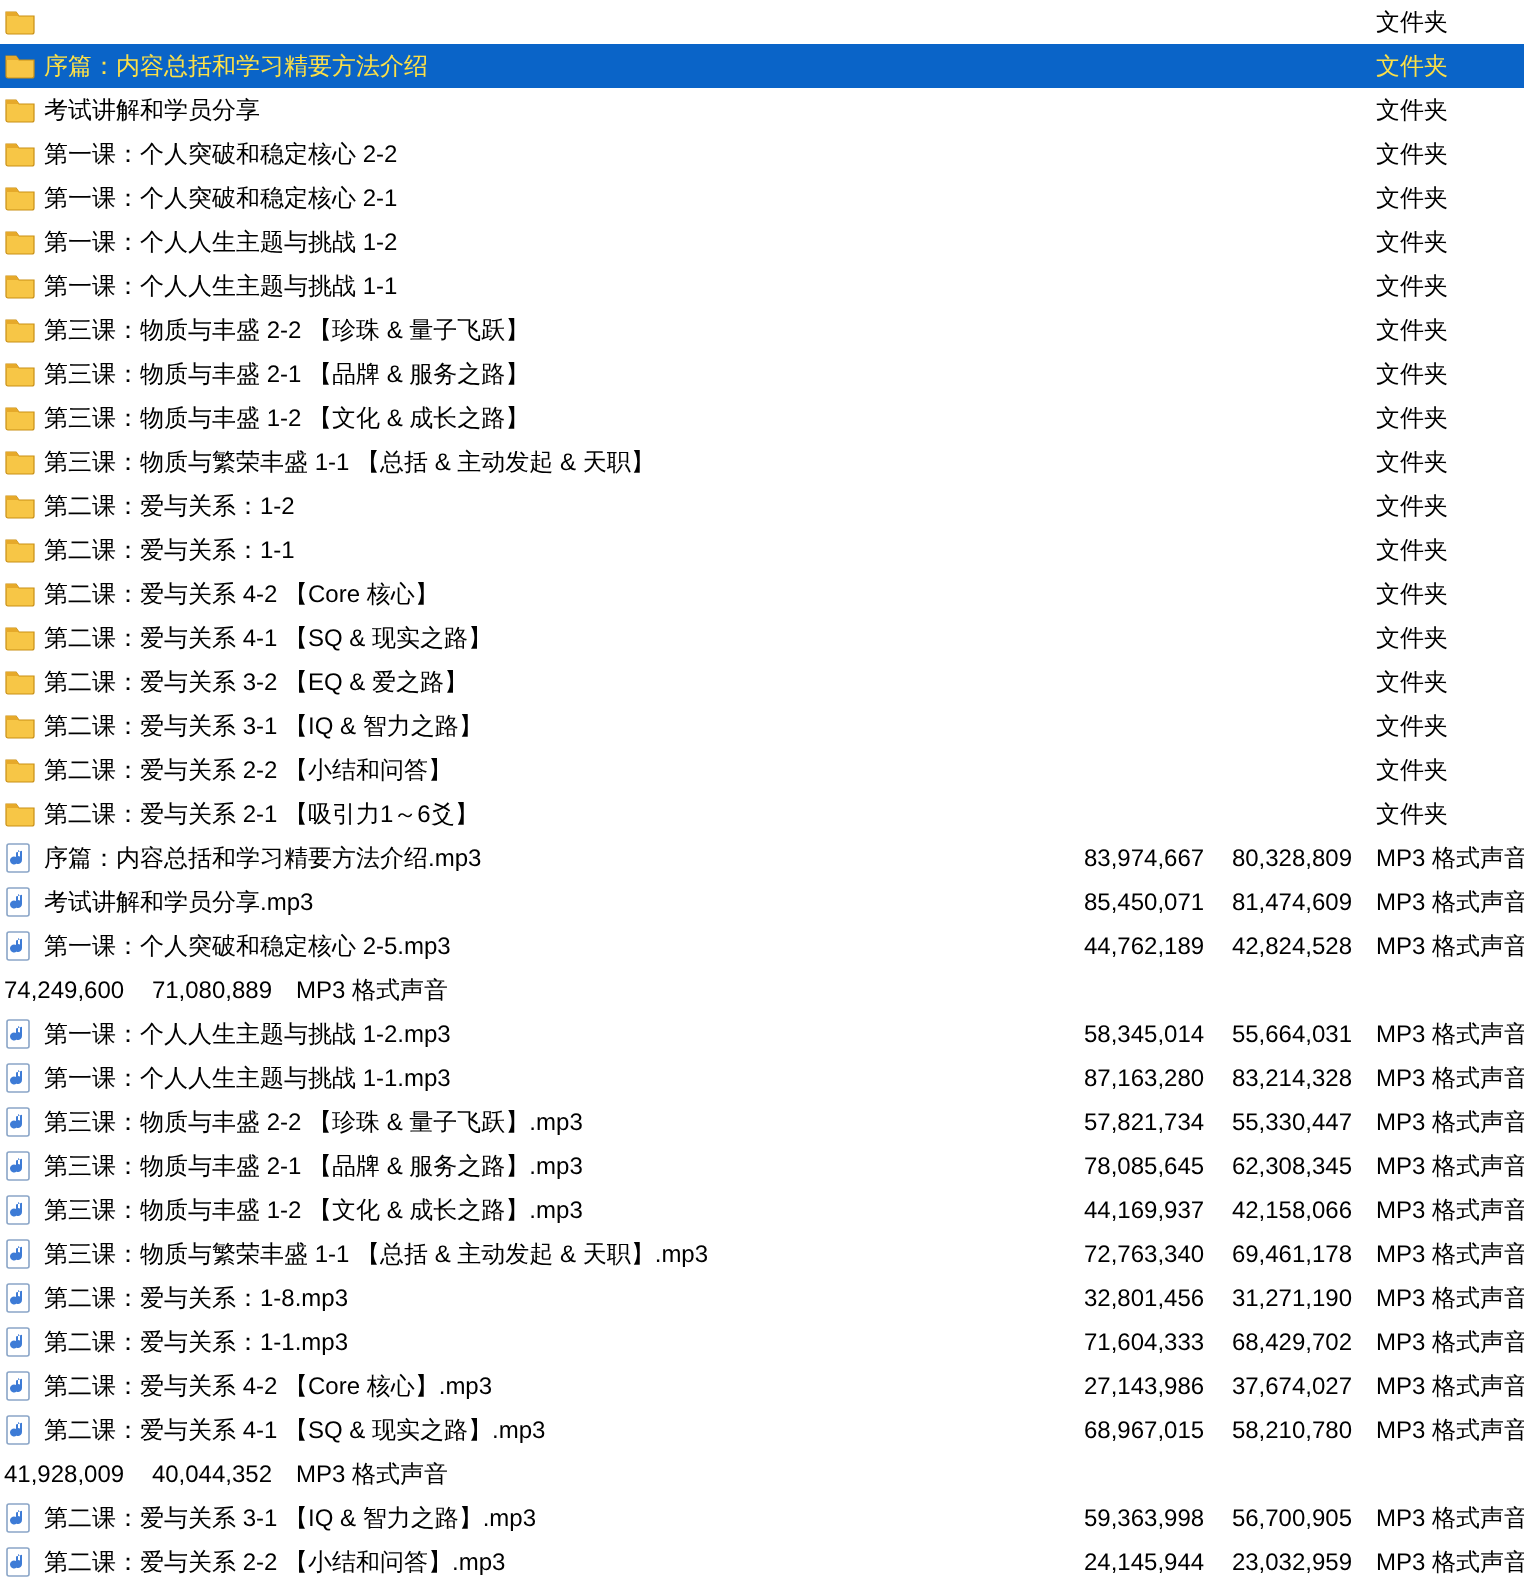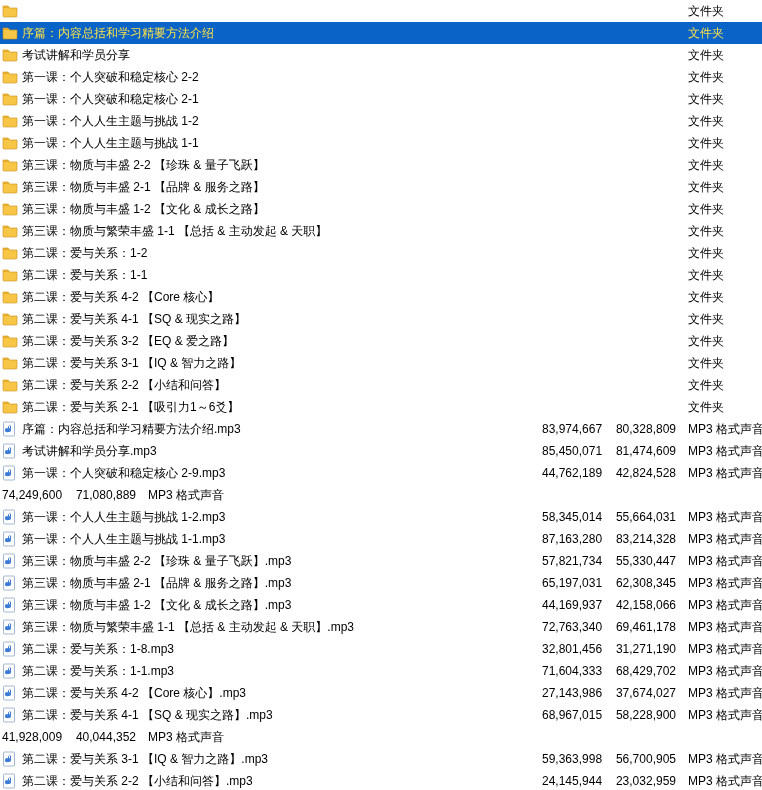--- a/index.html
+++ b/index.html
@@ -353,21 +353,21 @@
       <div class="col-type">MP3 格式声音</div>
     </div>
     <div class="row">
       <div class="col-name">
         <span class="icon file-icon">
           <svg width="16" height="16" viewBox="0 0 16 16">
             <rect x="1.5" y="1" width="11" height="14" rx="1" fill="#ffffff" stroke="#8aa5c7" stroke-width="0.8"></rect>
             <path d="M7 4 v5.2 a2 2 0 1 1 -1 -1.7 V5.2 l3 -0.8 v4.6 a2 2 0 1 1 -1 -1.7 V4.8 Z" fill="#3d7bd6"></path>
           </svg>
         </span>
-        <span class="name-text">第一课：个人突破和稳定核心 2-9.mp3</span>
+        <span class="name-text">第一课：个人突破和稳定核心 2-5.mp3</span>
       </div>
       <div class="col-size1">44,762,189</div>
       <div class="col-size2">42,824,528</div>
       <div class="col-type">MP3 格式声音</div>
     </div>
     <div class="row">
       <div class="col-size1">74,249,600</div>
       <div class="col-size2">71,080,889</div>
       <div class="col-type">MP3 格式声音</div>
     </div>
@@ -416,21 +416,21 @@
     <div class="row">
       <div class="col-name">
         <span class="icon file-icon">
           <svg width="16" height="16" viewBox="0 0 16 16">
             <rect x="1.5" y="1" width="11" height="14" rx="1" fill="#ffffff" stroke="#8aa5c7" stroke-width="0.8"></rect>
             <path d="M7 4 v5.2 a2 2 0 1 1 -1 -1.7 V5.2 l3 -0.8 v4.6 a2 2 0 1 1 -1 -1.7 V4.8 Z" fill="#3d7bd6"></path>
           </svg>
         </span>
         <span class="name-text">第三课：物质与丰盛 2-1 【品牌 &amp; 服务之路】.mp3</span>
       </div>
-      <div class="col-size1">65,197,031</div>
+      <div class="col-size1">78,085,645</div>
       <div class="col-size2">62,308,345</div>
       <div class="col-type">MP3 格式声音</div>
     </div>
     <div class="row">
       <div class="col-name">
         <span class="icon file-icon">
           <svg width="16" height="16" viewBox="0 0 16 16">
             <rect x="1.5" y="1" width="11" height="14" rx="1" fill="#ffffff" stroke="#8aa5c7" stroke-width="0.8"></rect>
             <path d="M7 4 v5.2 a2 2 0 1 1 -1 -1.7 V5.2 l3 -0.8 v4.6 a2 2 0 1 1 -1 -1.7 V4.8 Z" fill="#3d7bd6"></path>
           </svg>
@@ -501,21 +501,21 @@
       <div class="col-name">
         <span class="icon file-icon">
           <svg width="16" height="16" viewBox="0 0 16 16">
             <rect x="1.5" y="1" width="11" height="14" rx="1" fill="#ffffff" stroke="#8aa5c7" stroke-width="0.8"></rect>
             <path d="M7 4 v5.2 a2 2 0 1 1 -1 -1.7 V5.2 l3 -0.8 v4.6 a2 2 0 1 1 -1 -1.7 V4.8 Z" fill="#3d7bd6"></path>
           </svg>
         </span>
         <span class="name-text">第二课：爱与关系 4-1 【SQ &amp; 现实之路】.mp3</span>
       </div>
       <div class="col-size1">68,967,015</div>
-      <div class="col-size2">58,228,900</div>
+      <div class="col-size2">58,210,780</div>
       <div class="col-type">MP3 格式声音</div>
     </div>
     <div class="row">
       <div class="col-size1">41,928,009</div>
       <div class="col-size2">40,044,352</div>
       <div class="col-type">MP3 格式声音</div>
     </div>
     <div class="row">
       <div class="col-name">
         <span class="icon file-icon">

